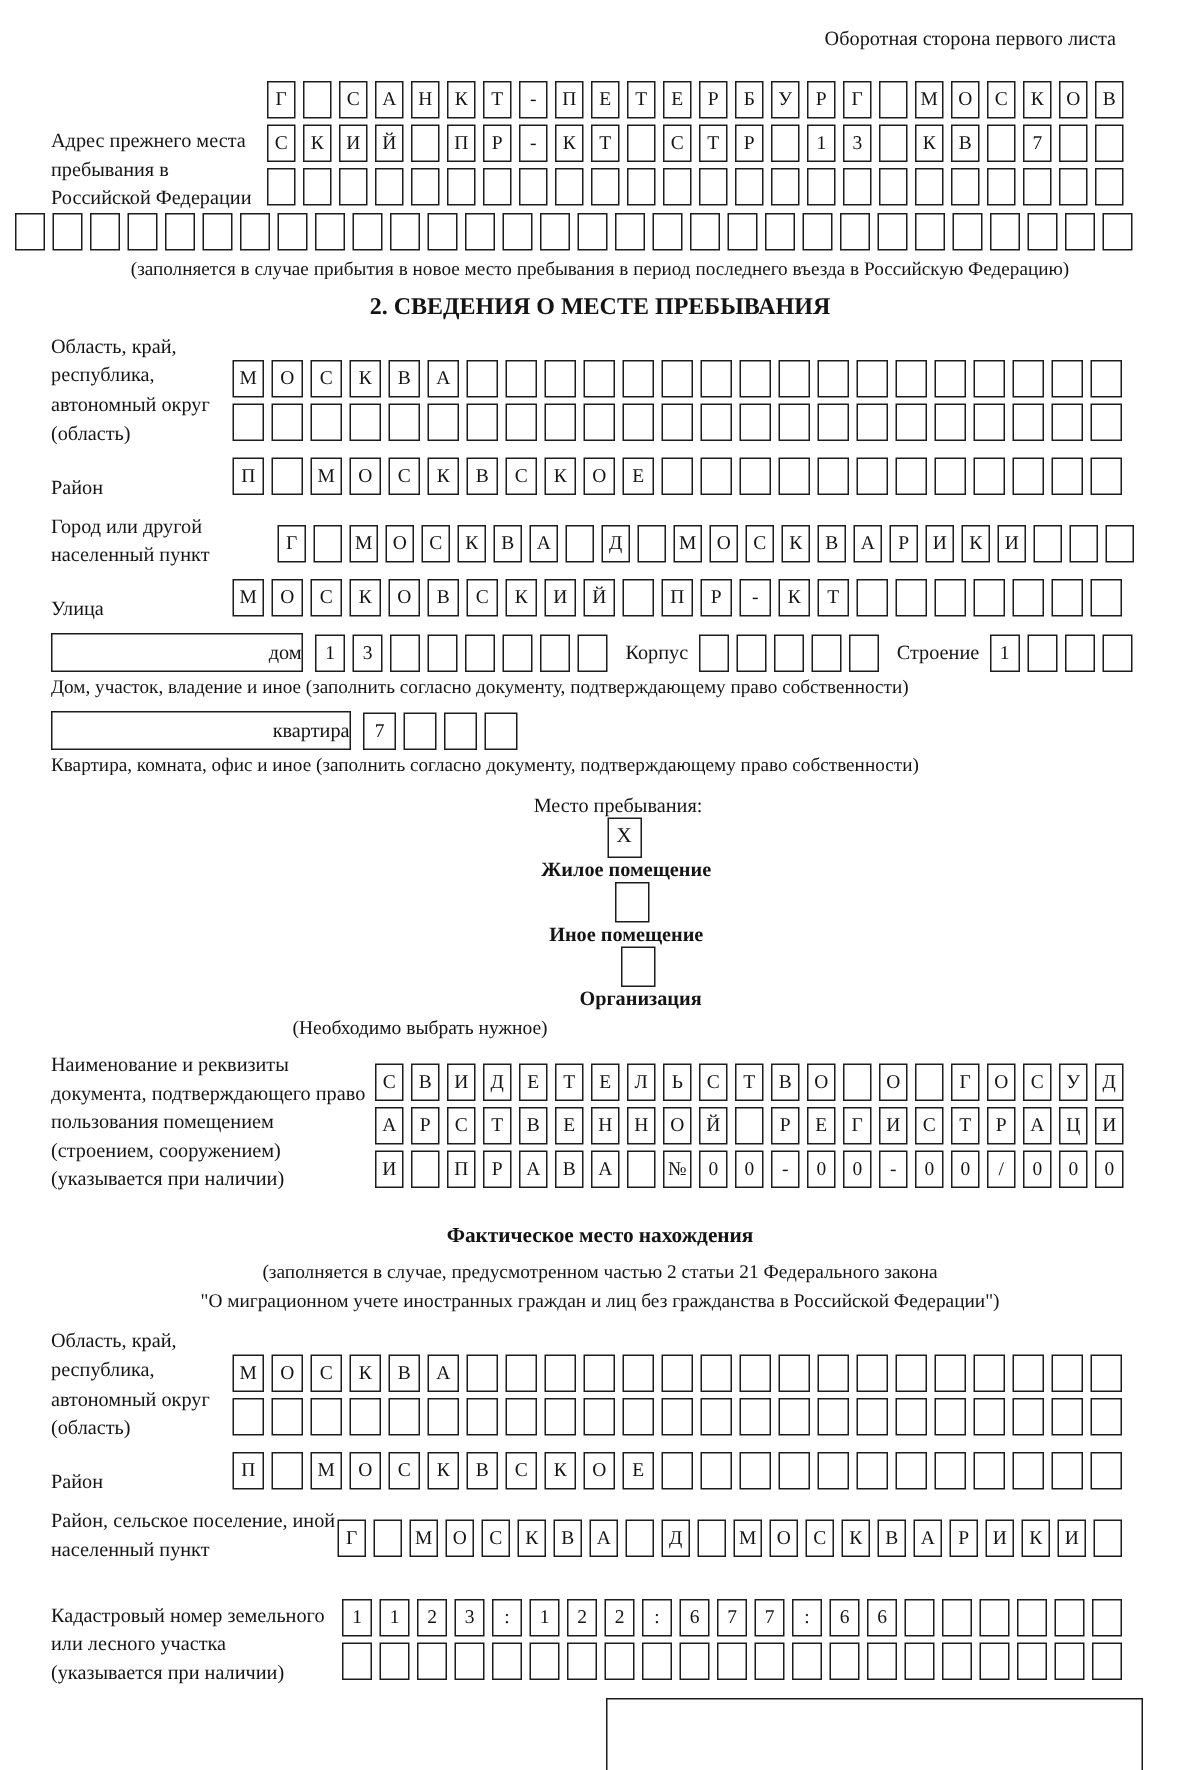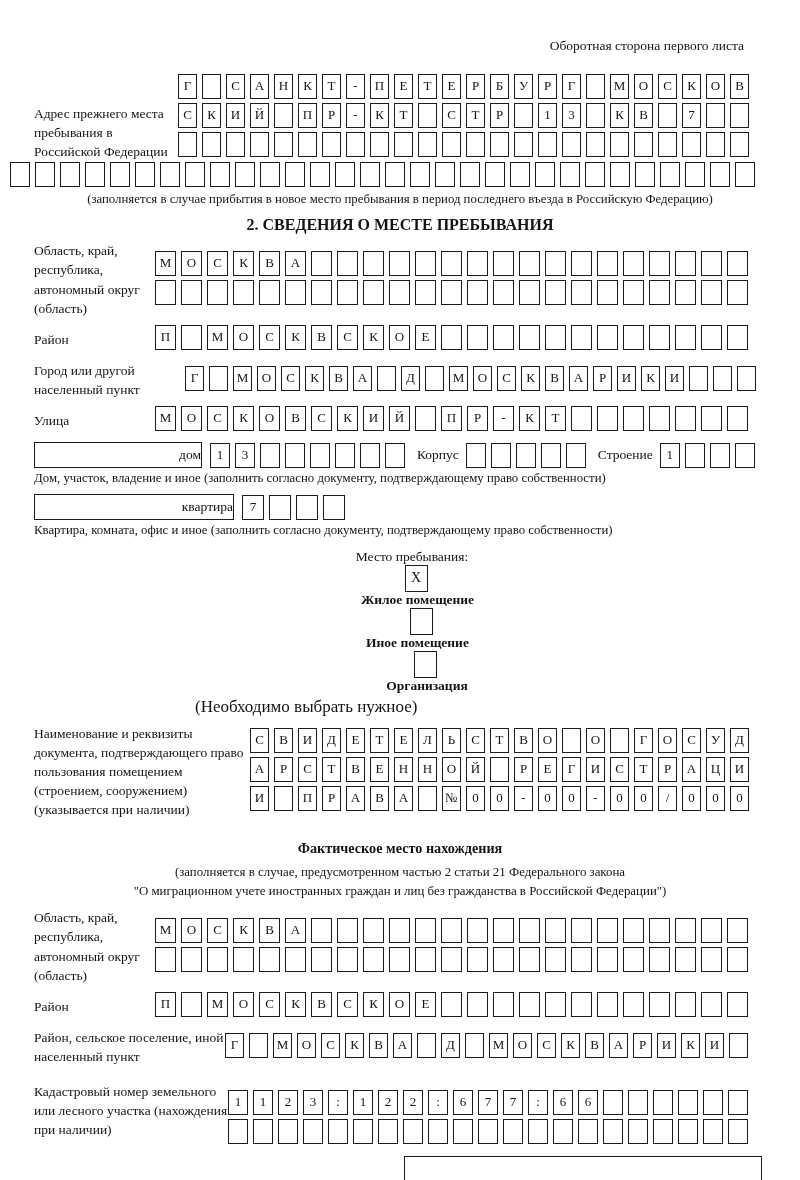--- a/index.html
+++ b/index.html
@@ -1,21 +1,21 @@
 <!DOCTYPE html>
 <html lang="ru"><head>
 <meta charset="utf-8">
 <style>
   html,body{margin:0;padding:0;background:#fff;}
   body{
     width:800px;height:1180px;overflow:hidden;
     font-family:"Liberation Serif","DejaVu Serif",serif;
     color:#141414;
   }
-  .page{box-sizing:border-box;width:800px;height:968px;padding:24px 10px;position:relative;}
+  .page{box-sizing:border-box;width:800px;height:968px;padding:4px 10px;position:relative;}
 
   .header-note{margin-top:14px;padding-right:46px;text-align:right;font-size:13.5px;}
 
   
   .cellrow{display:flex;gap:5px;margin-bottom:4px;}
   .cell{
     box-sizing:border-box;flex:0 0 auto;
     width:19px;height:25px;border:1.6px solid #1c1c1c;
     text-align:center;font-size:13px;line-height:22px;background:#fff;
   }
@@ -29,42 +29,42 @@
   .flabel{font-size:13.5px;line-height:1.42;padding-left:24px;box-sizing:border-box;}
   .prev-label{flex:0 0 168px;}
   .rows{flex:1 1 auto;}
   .fullrow{margin-top:1px;}
   .caption{font-size:12.8px;margin-top:2px;line-height:1.35;}
   .center{text-align:center;}
   .indent{padding-left:24px;}
 
   .sec-title{margin-top:8px;text-align:center;font-weight:bold;font-size:16px;}
 
-  .field{display:flex;align-items:center;margin-top:7px;}
+  .field{display:flex;align-items:flex-end;margin-top:7px;}
   .w145{flex:0 0 145px;}
   .w175{flex:0 0 175px;}
   .w232{flex:0 0 240px;}
   .w205{flex:0 0 215px;}
   .w210{flex:0 0 218px;}
 
   .house-row{display:flex;align-items:center;margin-top:7px;padding-left:24px;}
   .house-box{box-sizing:border-box;width:168px;height:26px;border:1.6px solid #1c1c1c;
     text-align:right;line-height:23px;font-size:13.5px;margin-right:8px;flex:0 0 auto;}
   .apart-box{width:200px;}
   .inline-label{font-size:13.5px;margin:0 7px 0 12px;flex:0 0 auto;}
   .house-row .cellrow{margin-bottom:0;}
 
   .stay-row{display:flex;align-items:center;margin-top:9px;padding-left:24px;font-size:13.5px;flex-direction:column;}
   .checkbox{box-sizing:border-box;width:23px;height:27px;border:1.6px solid #1c1c1c;
     text-align:center;line-height:24px;font-size:14px;margin-left:8px;flex:0 0 auto;}
   .opt-label{margin-left:11px;font-weight:bold;}
   .gap1{margin-left:18px;}
   .gap2{margin-left:26px;}
   .org-label{margin-left:30px;}
-  .stay-note{margin-top:3px;margin-left:185px;font-size:17px;}
+  .stay-note{margin-top:3px;margin-left:185px;font-size:13px;}
 
   .actual-title{margin-top:20px;text-align:center;font-weight:bold;font-size:14.2px;}
   .actual-cap{margin-top:6px;text-align:center;font-size:12.9px;line-height:1.5;}
   .actual-cap2{text-align:center;font-size:12.9px;line-height:1.5;}
 
   .cad-rows{margin-top:17px;}
 
   .stamp-wrap{margin-top:8px;margin-left:386px;width:374px;}
   .stamp-box{box-sizing:border-box;width:358px;height:178px;border:1.8px solid #1c1c1c;margin:0 auto;}
 </style>
@@ -586,21 +586,21 @@
           <span class="cell">Р</span>
           <span class="cell">И</span>
           <span class="cell">К</span>
           <span class="cell">И</span>
           <span class="cell"></span>
         </div>
     </div>
   </div>
 
   <div class="field">
-    <div class="flabel w210">Кадастровый номер земельного или лесного участка (нахождения при наличии)</div>
+    <div class="flabel w210">Кадастровый номер земельного или лесного участка (указывается при наличии)</div>
     <div class="rows cad-rows">
       <div class="cellrow cells-m">
           <span class="cell">1</span>
           <span class="cell">1</span>
           <span class="cell">2</span>
           <span class="cell">3</span>
           <span class="cell">:</span>
           <span class="cell">1</span>
           <span class="cell">2</span>
           <span class="cell">2</span>

